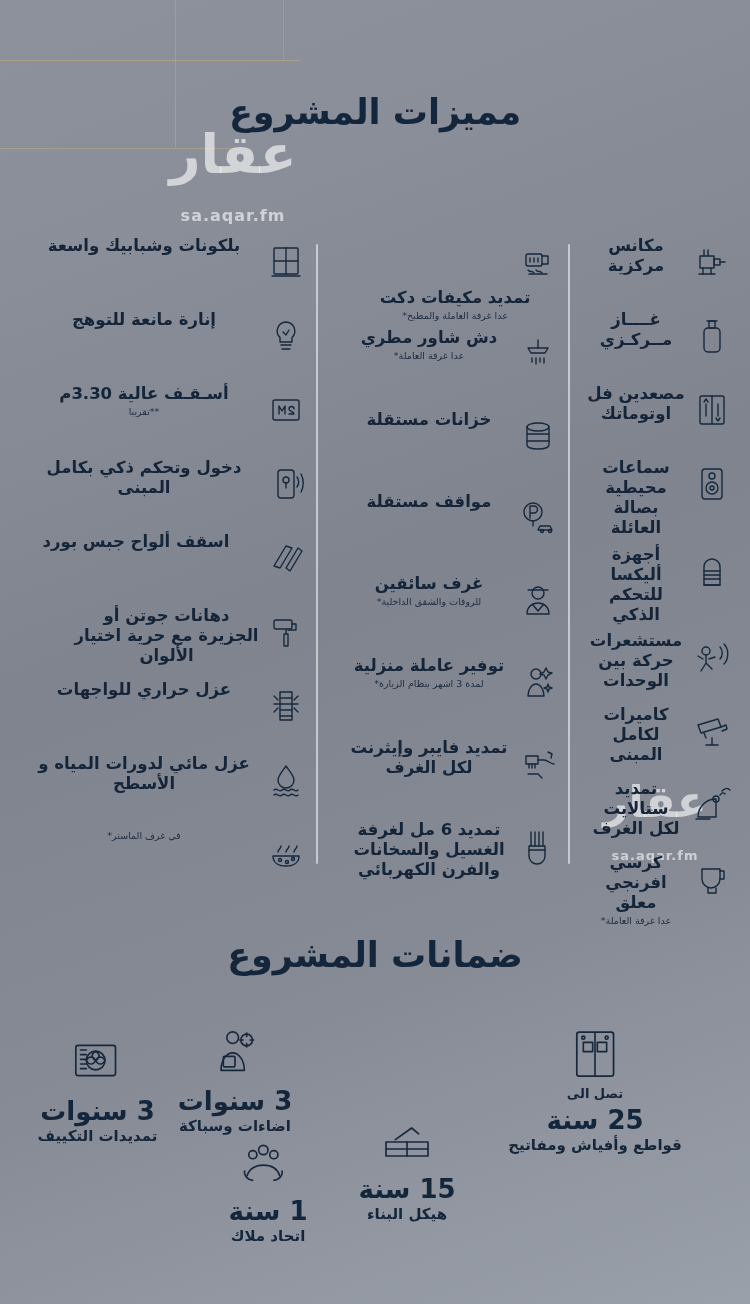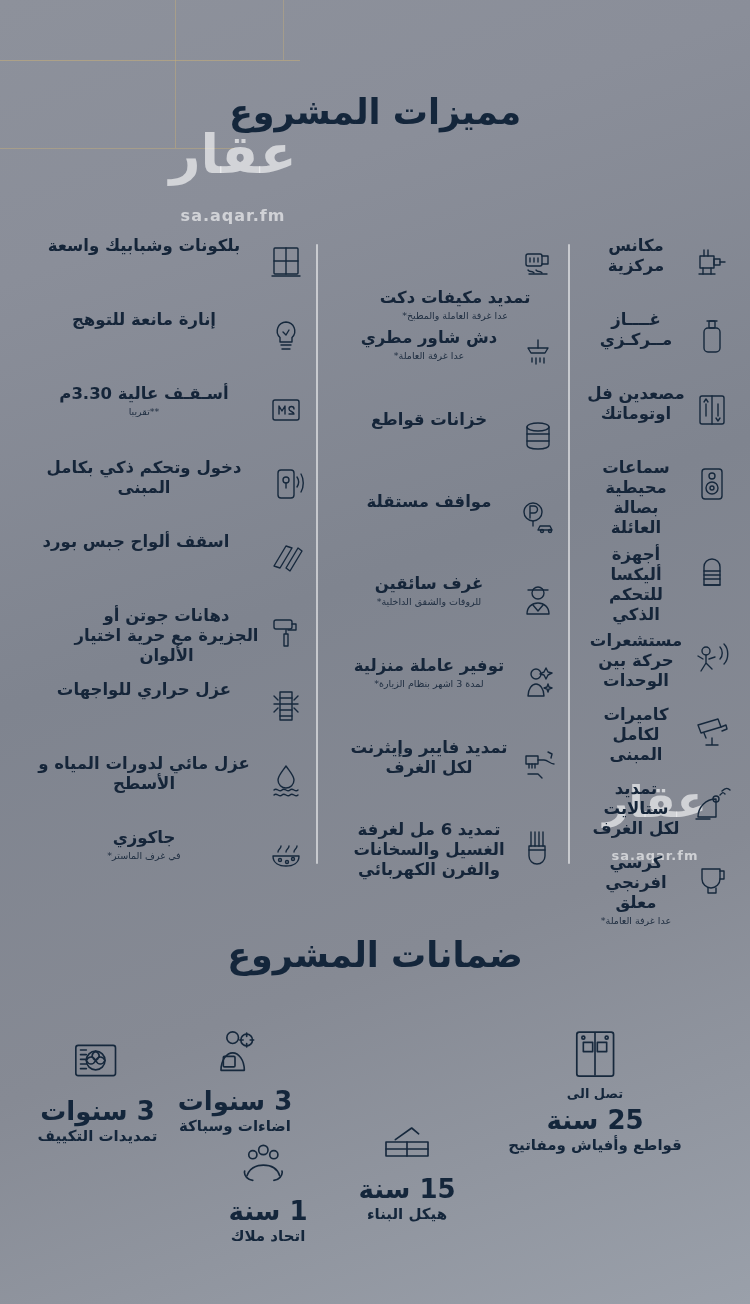--- a/index.html
+++ b/index.html
@@ -226,21 +226,21 @@
       </div>
       <div class="f-row" style="min-height:76px;">
         <span class="f-ico">
           <svg viewBox="0 0 40 40">
             <ellipse cx="20" cy="11" rx="11" ry="4"></ellipse>
             <path d="M9 11v18c0 2.5 5 4 11 4s11-1.5 11-4V11"></path>
             <path d="M9 18h22M9 25h22"></path>
           </svg>
         </span>
         <div class="f-txt" style="flex:1;">
-          <div class="t">خزانات قواطع</div>
+          <div class="t">خزانات مستقلة</div>
         </div>
       </div>
       <div class="f-row" style="min-height:76px;">
         <span class="f-ico">
           <svg viewBox="0 0 40 40">
             <circle cx="15" cy="14" r="9"></circle>
             <path d="M12 20v-12h4a3.5 3.5 0 0 1 0 7h-4"></path>
             <path d="M15 23v5"></path>
             <path d="M22 28h10l2 4h-14z"></path>
             <circle cx="24" cy="33" r="1.5"></circle>
@@ -409,21 +409,20 @@
         <span class="f-ico">
           <svg viewBox="0 0 40 40">
             <path d="M7 22h26c0 7-6 10-13 10S7 29 7 22z"></path>
             <path d="M12 18c0-3 3-3 3-6M20 18c0-3 3-3 3-6M28 18c0-3 3-3 3-6"></path>
             <circle cx="14" cy="26" r="1.5"></circle>
             <circle cx="21" cy="28" r="1.5"></circle>
             <circle cx="27" cy="25" r="1.5"></circle>
           </svg>
         </span>
         <div class="f-txt" style="flex:1;">
-          <div class="t">جاكوزي</div>
           <div class="s">في غرف الماستر*</div>
         </div>
       </div>
     </div>
 </div>
 
 <h1 class="section-title" id="warranty-title">ضمانات المشروع</h1>
 
 <div class="warranty" id="warranty-wrap">
     <div class="w-item" style="right:60px;top:0px;width:190px;"><div class="w-ico">

